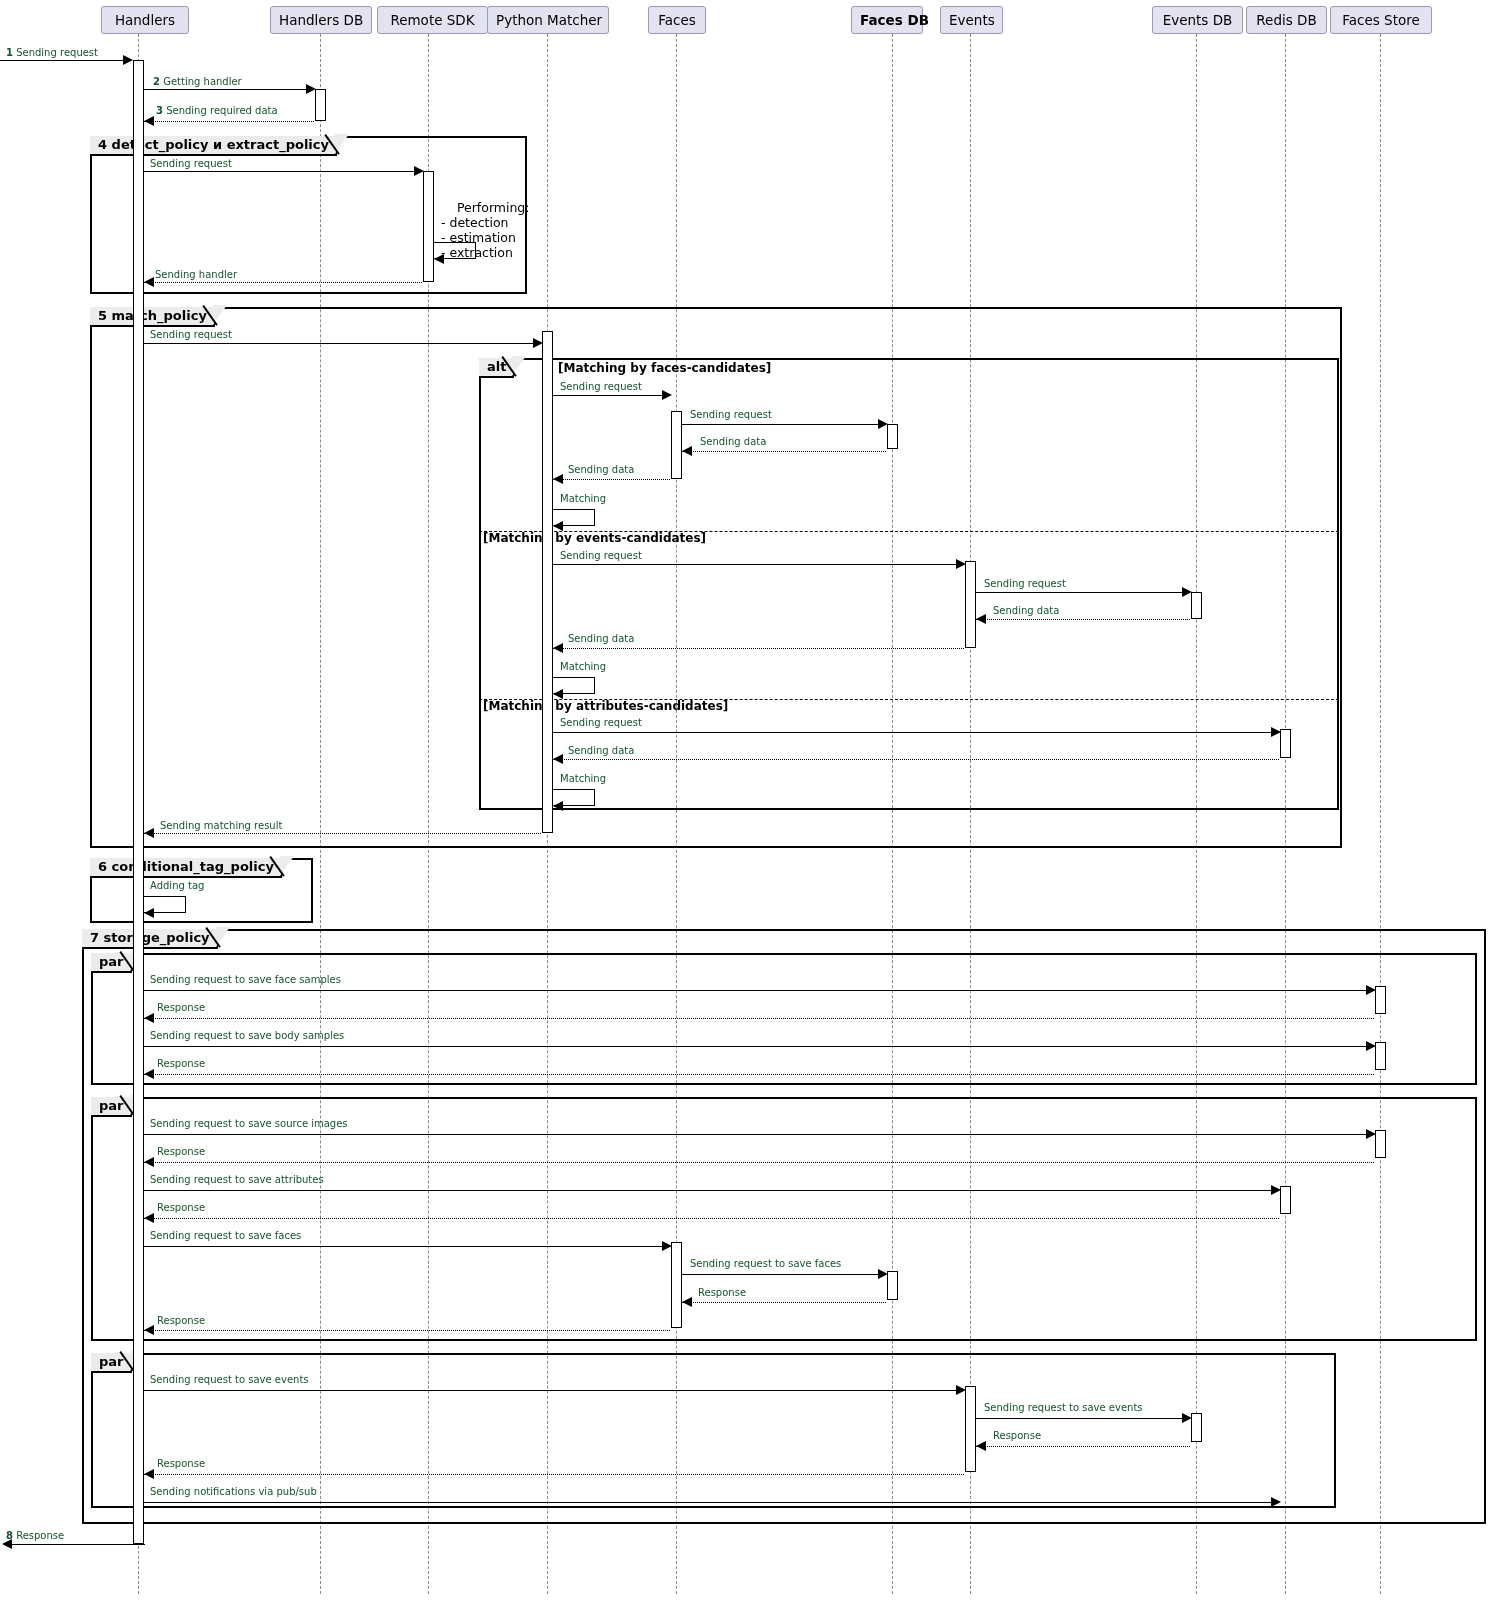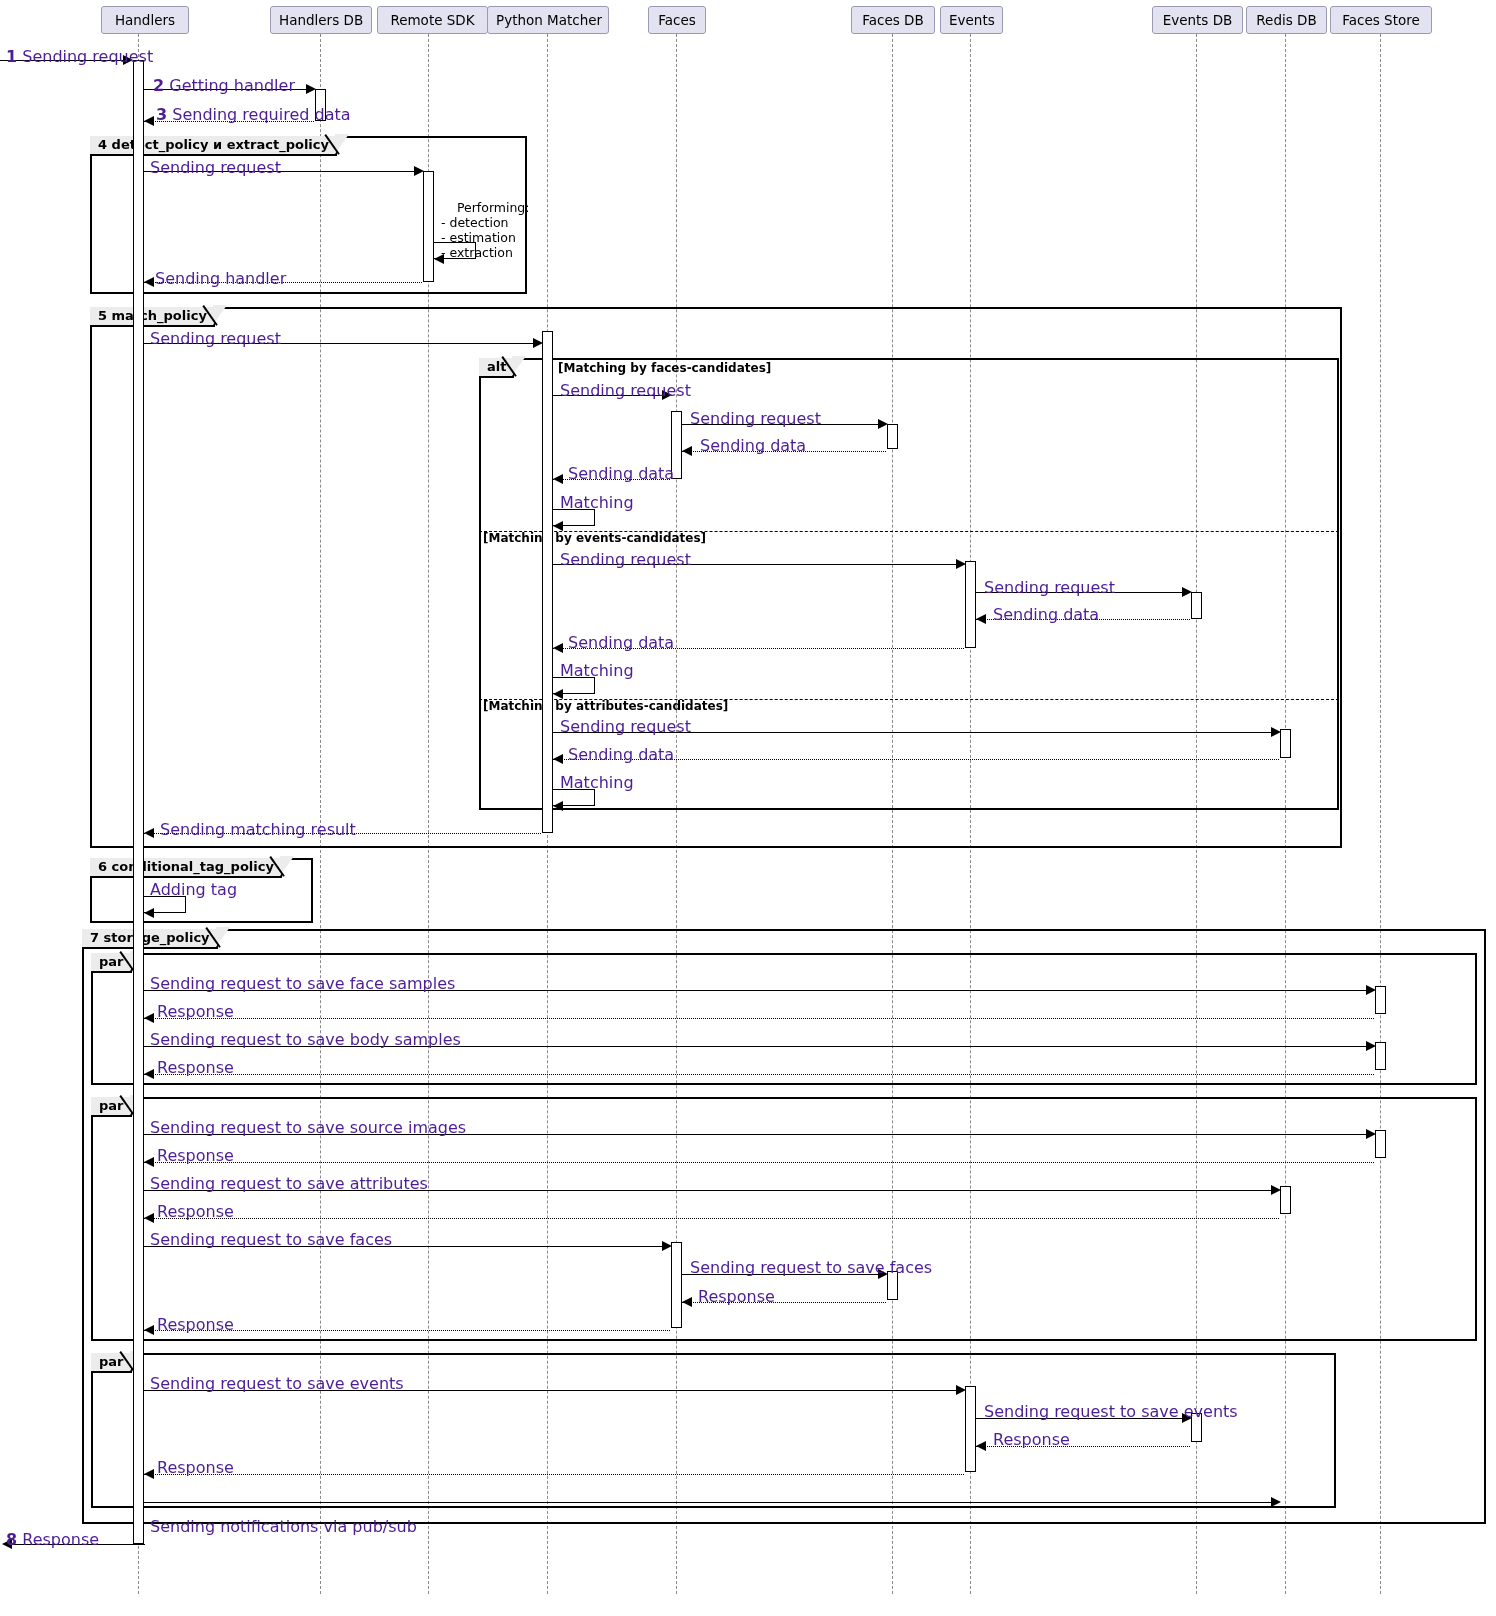--- a/index.html
+++ b/index.html
@@ -36,21 +36,21 @@
   .alt-divider{position:absolute;height:0;border-top:1px dashed #000;}
   .alt-cond{position:absolute;font-size:12px;font-weight:bold;white-space:nowrap;color:#000;}
 
   
   .msg-line{position:absolute;height:0;}
   .msg-solid{border-top:1px solid #000;}
   .msg-dashed{border-top:1px dotted #000;}
   .arrow{position:absolute;width:0;height:0;}
   .arrow-r{border-top:5px solid transparent;border-bottom:5px solid transparent;border-left:10px solid #000;}
   .arrow-l{border-top:5px solid transparent;border-bottom:5px solid transparent;border-right:10px solid #000;}
-  .msg-label{position:absolute;font-size:16px;color:#4c1d95;white-space:nowrap;}
+  .msg-label{position:absolute;font-size:10px;color:#14532d;white-space:nowrap;}
   .msg-label b{font-weight:bold;}
 
   
   .selfmsg{position:absolute;box-sizing:border-box;border:1px solid #000;border-left:none;background:transparent;}
 
   .note-text{position:absolute;font-size:12.5px;color:#000;white-space:pre;line-height:15px;}
 </style>
 </head>
 <body>
 
@@ -64,21 +64,21 @@
   </div>
   <div class="participant" style="left:377px;top:6px;width:111px;">
     <span>Remote SDK</span>
   </div>
   <div class="participant" style="left:487px;top:6px;width:122px;">
     <span>Python Matcher</span>
   </div>
   <div class="participant" style="left:648px;top:6px;width:58px;">
     <span>Faces</span>
   </div>
-  <div class="participant" style="left:851px;top:6px;width:84px;">
+  <div class="participant" style="left:851px;top:6px;width:72px;font-weight:bold;">
     <span>Faces DB</span>
   </div>
   <div class="participant" style="left:940px;top:6px;width:63px;">
     <span>Events</span>
   </div>
   <div class="participant" style="left:1152px;top:6px;width:91px;">
     <span>Events DB</span>
   </div>
   <div class="participant" style="left:1246px;top:6px;width:81px;">
     <span>Redis DB</span>
@@ -414,21 +414,21 @@
   </div>
 
   <div class="msg-line msg-dashed" style="left:144px;top:1474px;width:820px;"></div>
   <div class="arrow arrow-l" style="left:144px;top:1469px;"></div>
   <div class="msg-label" style="left:157px;top:1458px;">
     <span>Response</span>
   </div>
 
   <div class="msg-line msg-solid" style="left:144px;top:1502px;width:1135px;"></div>
   <div class="arrow arrow-r" style="left:1271px;top:1497px;"></div>
-  <div class="msg-label" style="left:150px;top:1486px;margin-top:31px;">
+  <div class="msg-label" style="left:150px;top:1486px;">
     <span>Sending notifications via pub/sub</span>
   </div>
 
   <div class="msg-line msg-solid" style="left:5px;top:1544px;width:140px;"></div>
   <div class="arrow arrow-l" style="left:2px;top:1539px;"></div>
   <div class="msg-label" style="left:6px;top:1530px;">
     <b>8</b>
     <span>Response</span>
   </div>
 

